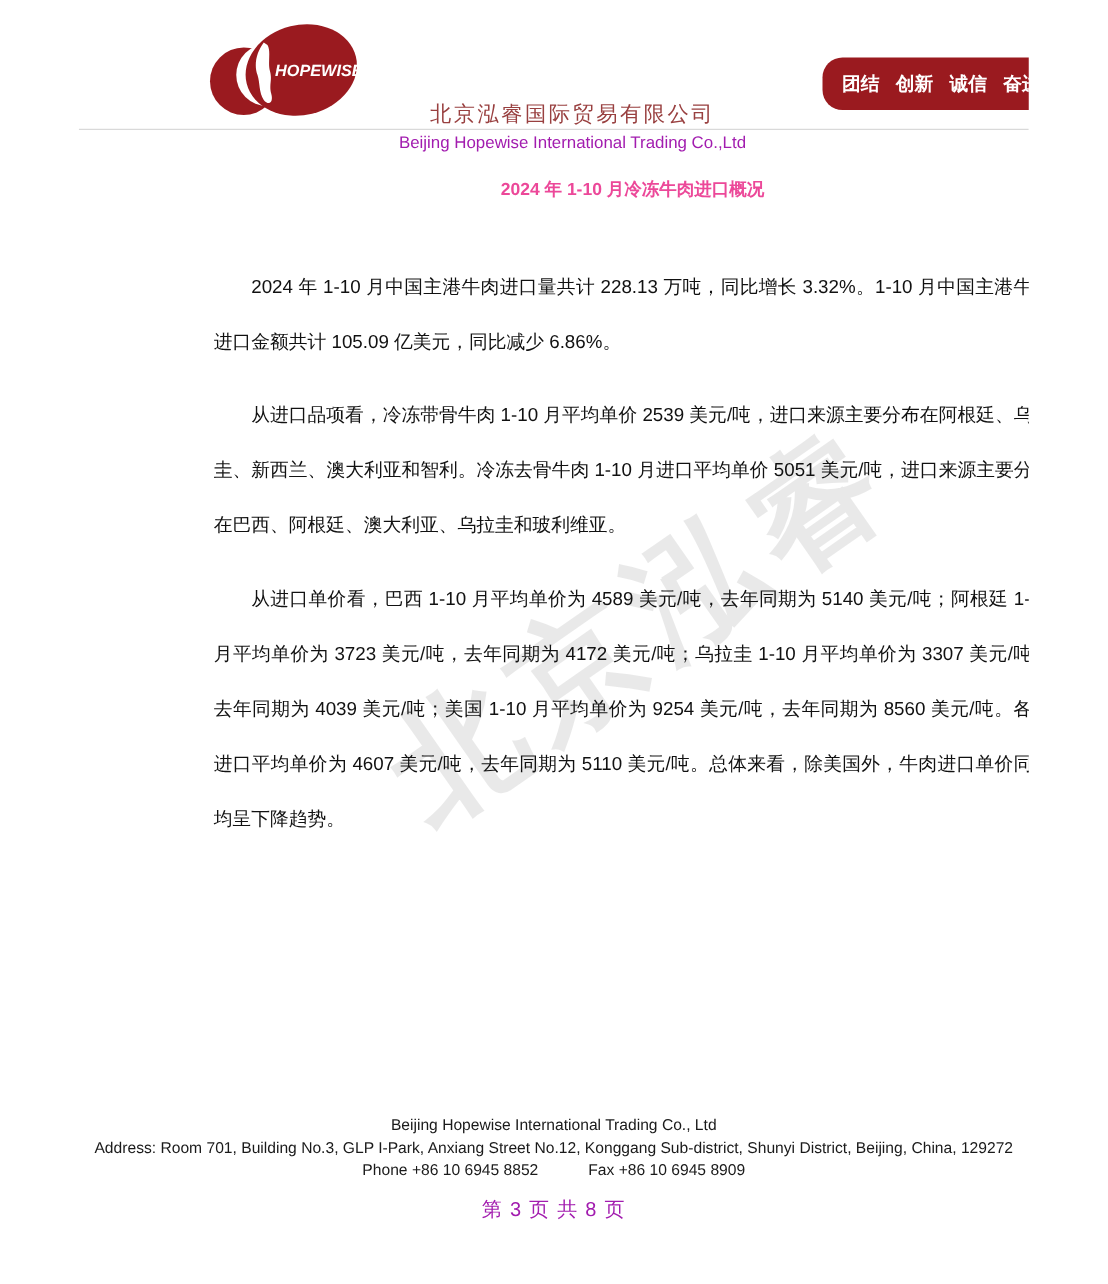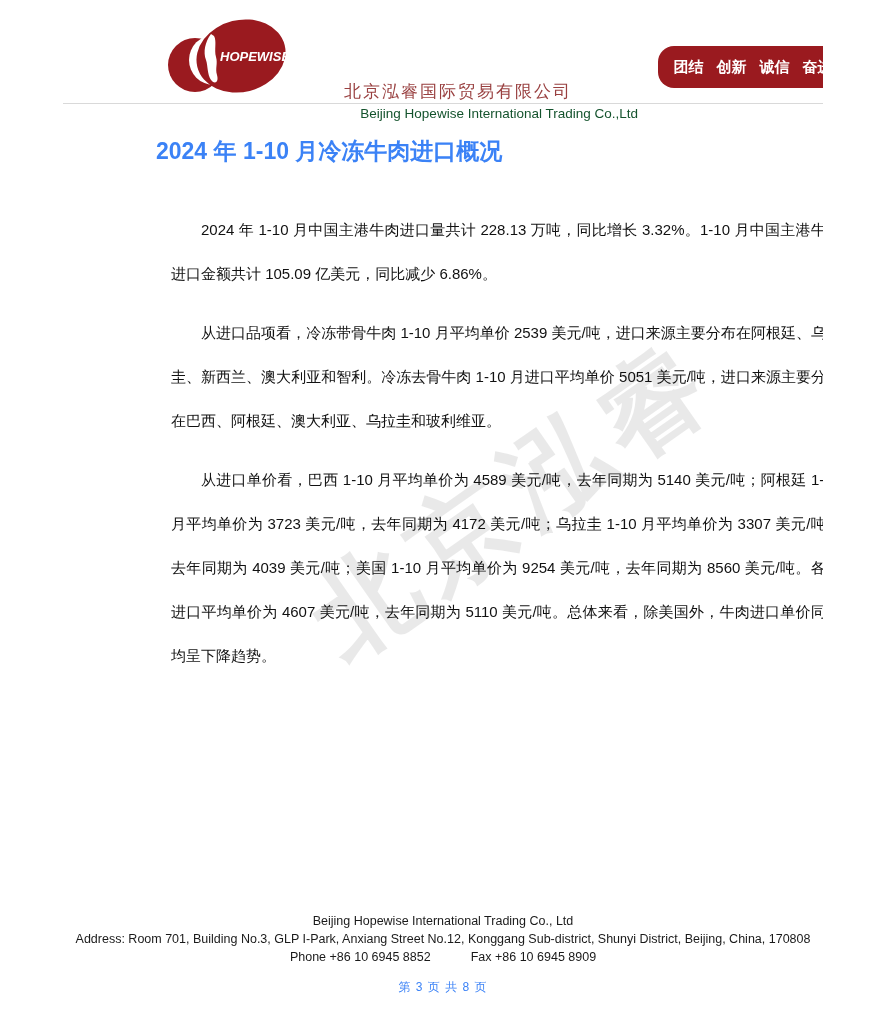--- a/index.html
+++ b/index.html
@@ -22,21 +22,21 @@
   .logo { position:absolute; left:101px; top:12px; width:126px; height:94px; }
   .company-names {
     position:absolute; left:215px; top:40px; width:360px; text-align:center;margin-top:40px;
   }
   .company-zh {
     font-family:"Liberation Serif", serif;
     font-size:17px; letter-spacing:2px; color:#994040; font-weight:400;
     line-height:24px; white-space:nowrap;
   }
   .company-en {
-    font-size:13.5px; color:#14532d; line-height:20px; white-space:nowrap;text-align:right;
+    font-size:13.5px; color:#a21caf; line-height:20px; white-space:nowrap;
   }
   .slogan-banner {
     position:absolute; left:595px; top:46px; width:190px; height:42px;
     background:#9a1a1f;
     display:flex; align-items:center; justify-content:center; gap:13px;
     color:#ffffff; font-weight:bold; font-size:15px; white-space:nowrap;border-radius:16px;
   }
 
   
   .watermark {
@@ -45,43 +45,42 @@
     transform: rotate(-35deg);
     font-size:104px; font-weight:bold; letter-spacing:12px;
     color: rgba(0,0,0,0.085);
     white-space:nowrap; pointer-events:none; user-select:none;
     font-family:"Liberation Sans", sans-serif;
   }
 
   
   .doc-body { position:absolute; left:93px; top:120px; width:700px; }
   .doc-title {
-    margin:16px 0 0 0; text-align:left;
-    font-size:23px; line-height:30px; font-weight:bold; color:#3b82f6;
+    margin:16px 0 0 0; text-align:center;
+    font-size:14px; line-height:30px; font-weight:bold; color:#ec4899;
   }
   .paragraphs { margin-top:42px; }
   .paragraphs p {
     margin:15px; padding:0;
     font-size:15px; line-height:44px;
     color:#111; text-align:justify; text-indent:2em;
   }
 
   
   .footer {
     position:absolute; left:0; right:0; top:891px; text-align:center;
     color:#1a1a1a;
-    margin-top:21px;
   }
   .footer-line { font-size:12.5px; line-height:18px; }
   .footer-phone-row {
     font-size:12.5px; line-height:18px;
     display:flex; justify-content:center; gap:40px;
   }
   .page-number {
-    margin-top:13px; font-size:12px; color:#3b82f6; letter-spacing:1px;
+    margin-top:13px; font-size:16px; color:#a21caf; letter-spacing:1px;
   }
 </style>
 </head>
 <body>
 
 <div class="page">
 
   <div class="header">
 
     <div class="logo">
@@ -121,21 +120,21 @@
     <h1 class="doc-title">2024 年 1-10 月冷冻牛肉进口概况</h1>
     <div class="paragraphs">
       <p>2024 年 1-10 月中国主港牛肉进口量共计 228.13 万吨，同比增长 3.32%。1-10 月中国主港牛肉进口金额共计 105.09 亿美元，同比减少 6.86%。</p>
       <p>从进口品项看，冷冻带骨牛肉 1-10 月平均单价 2539 美元/吨，进口来源主要分布在阿根廷、乌拉圭、新西兰、澳大利亚和智利。冷冻去骨牛肉 1-10 月进口平均单价 5051 美元/吨，进口来源主要分布在巴西、阿根廷、澳大利亚、乌拉圭和玻利维亚。</p>
       <p>从进口单价看，巴西 1-10 月平均单价为 4589 美元/吨，去年同期为 5140 美元/吨；阿根廷 1-10 月平均单价为 3723 美元/吨，去年同期为 4172 美元/吨；乌拉圭 1-10 月平均单价为 3307 美元/吨，去年同期为 4039 美元/吨；美国 1-10 月平均单价为 9254 美元/吨，去年同期为 8560 美元/吨。各国进口平均单价为 4607 美元/吨，去年同期为 5110 美元/吨。总体来看，除美国外，牛肉进口单价同比均呈下降趋势。</p>
     </div>
   </div>
 
   <div class="footer">
     <div class="footer-line">Beijing Hopewise International Trading Co., Ltd</div>
-    <div class="footer-line">Address: Room 701, Building No.3, GLP I-Park, Anxiang Street No.12, Konggang Sub-district, Shunyi District, Beijing, China, 170808</div>
+    <div class="footer-line">Address: Room 701, Building No.3, GLP I-Park, Anxiang Street No.12, Konggang Sub-district, Shunyi District, Beijing, China, 129272</div>
     <div class="footer-phone-row">
       <span>Phone +86 10 6945 8852</span>
       <span>Fax +86 10 6945 8909</span>
     </div>
     <div class="page-number">第 3 页 共 8 页</div>
   </div>
 
 </div>
 
 </body></html>

